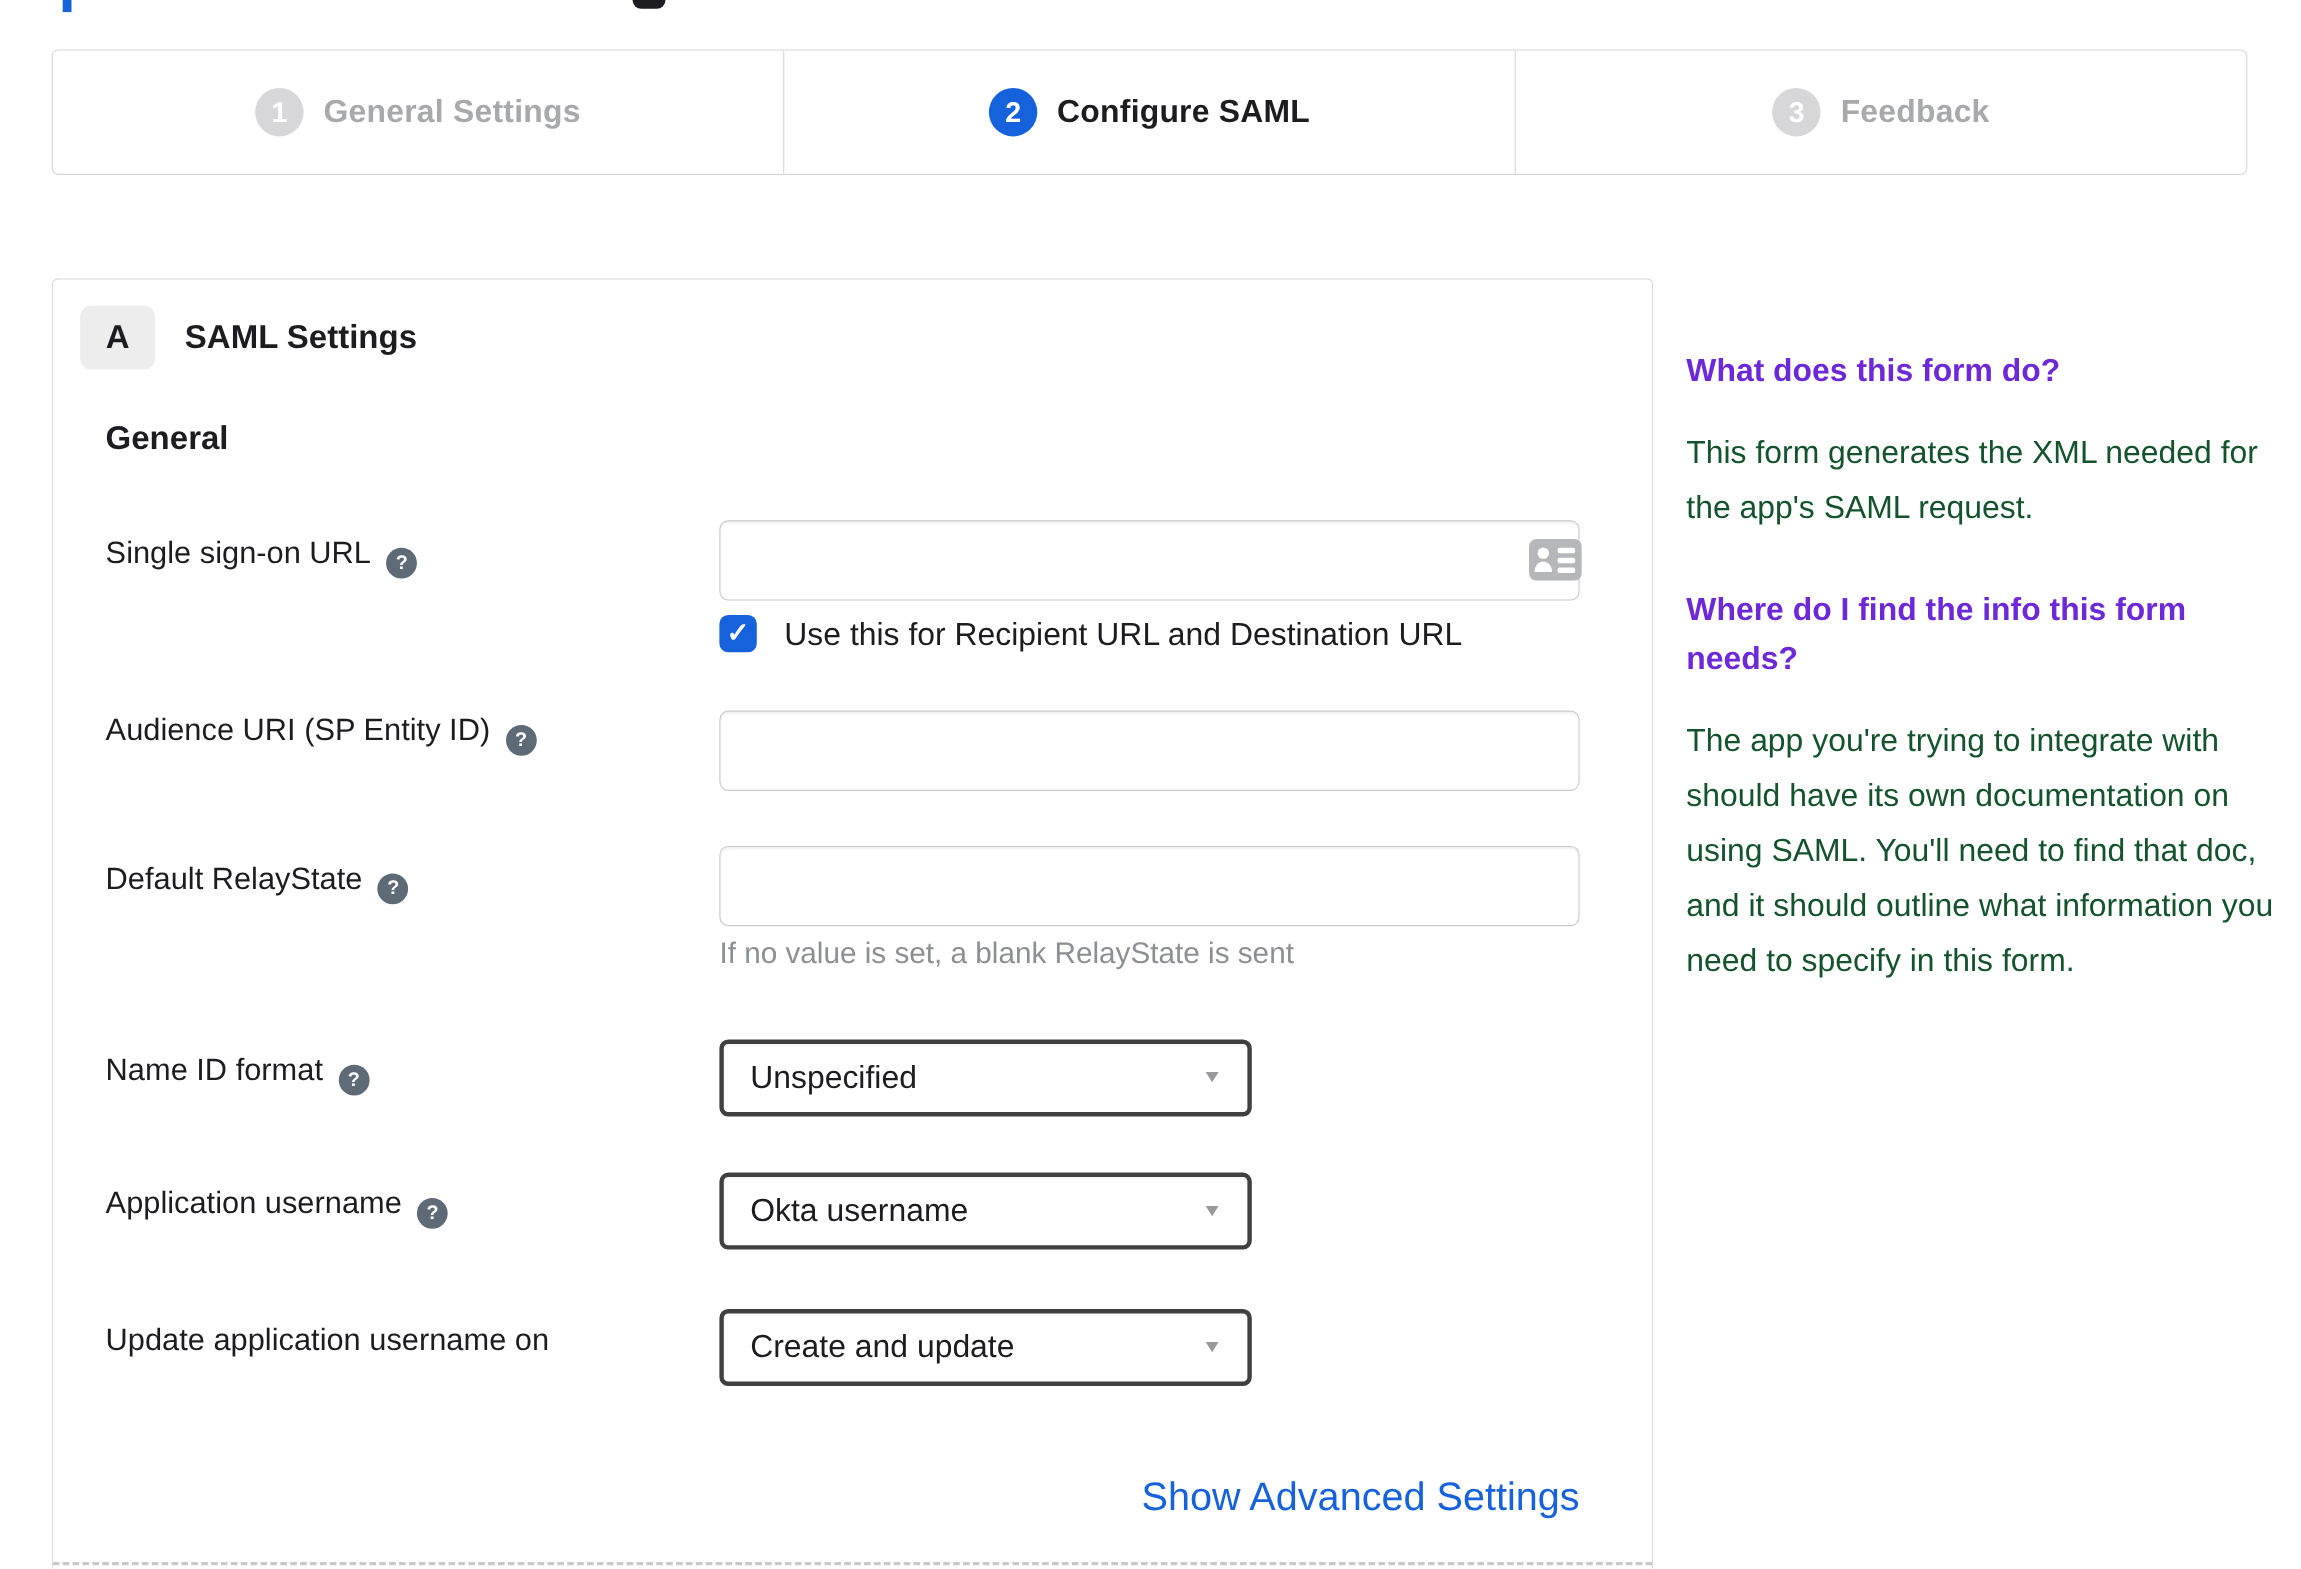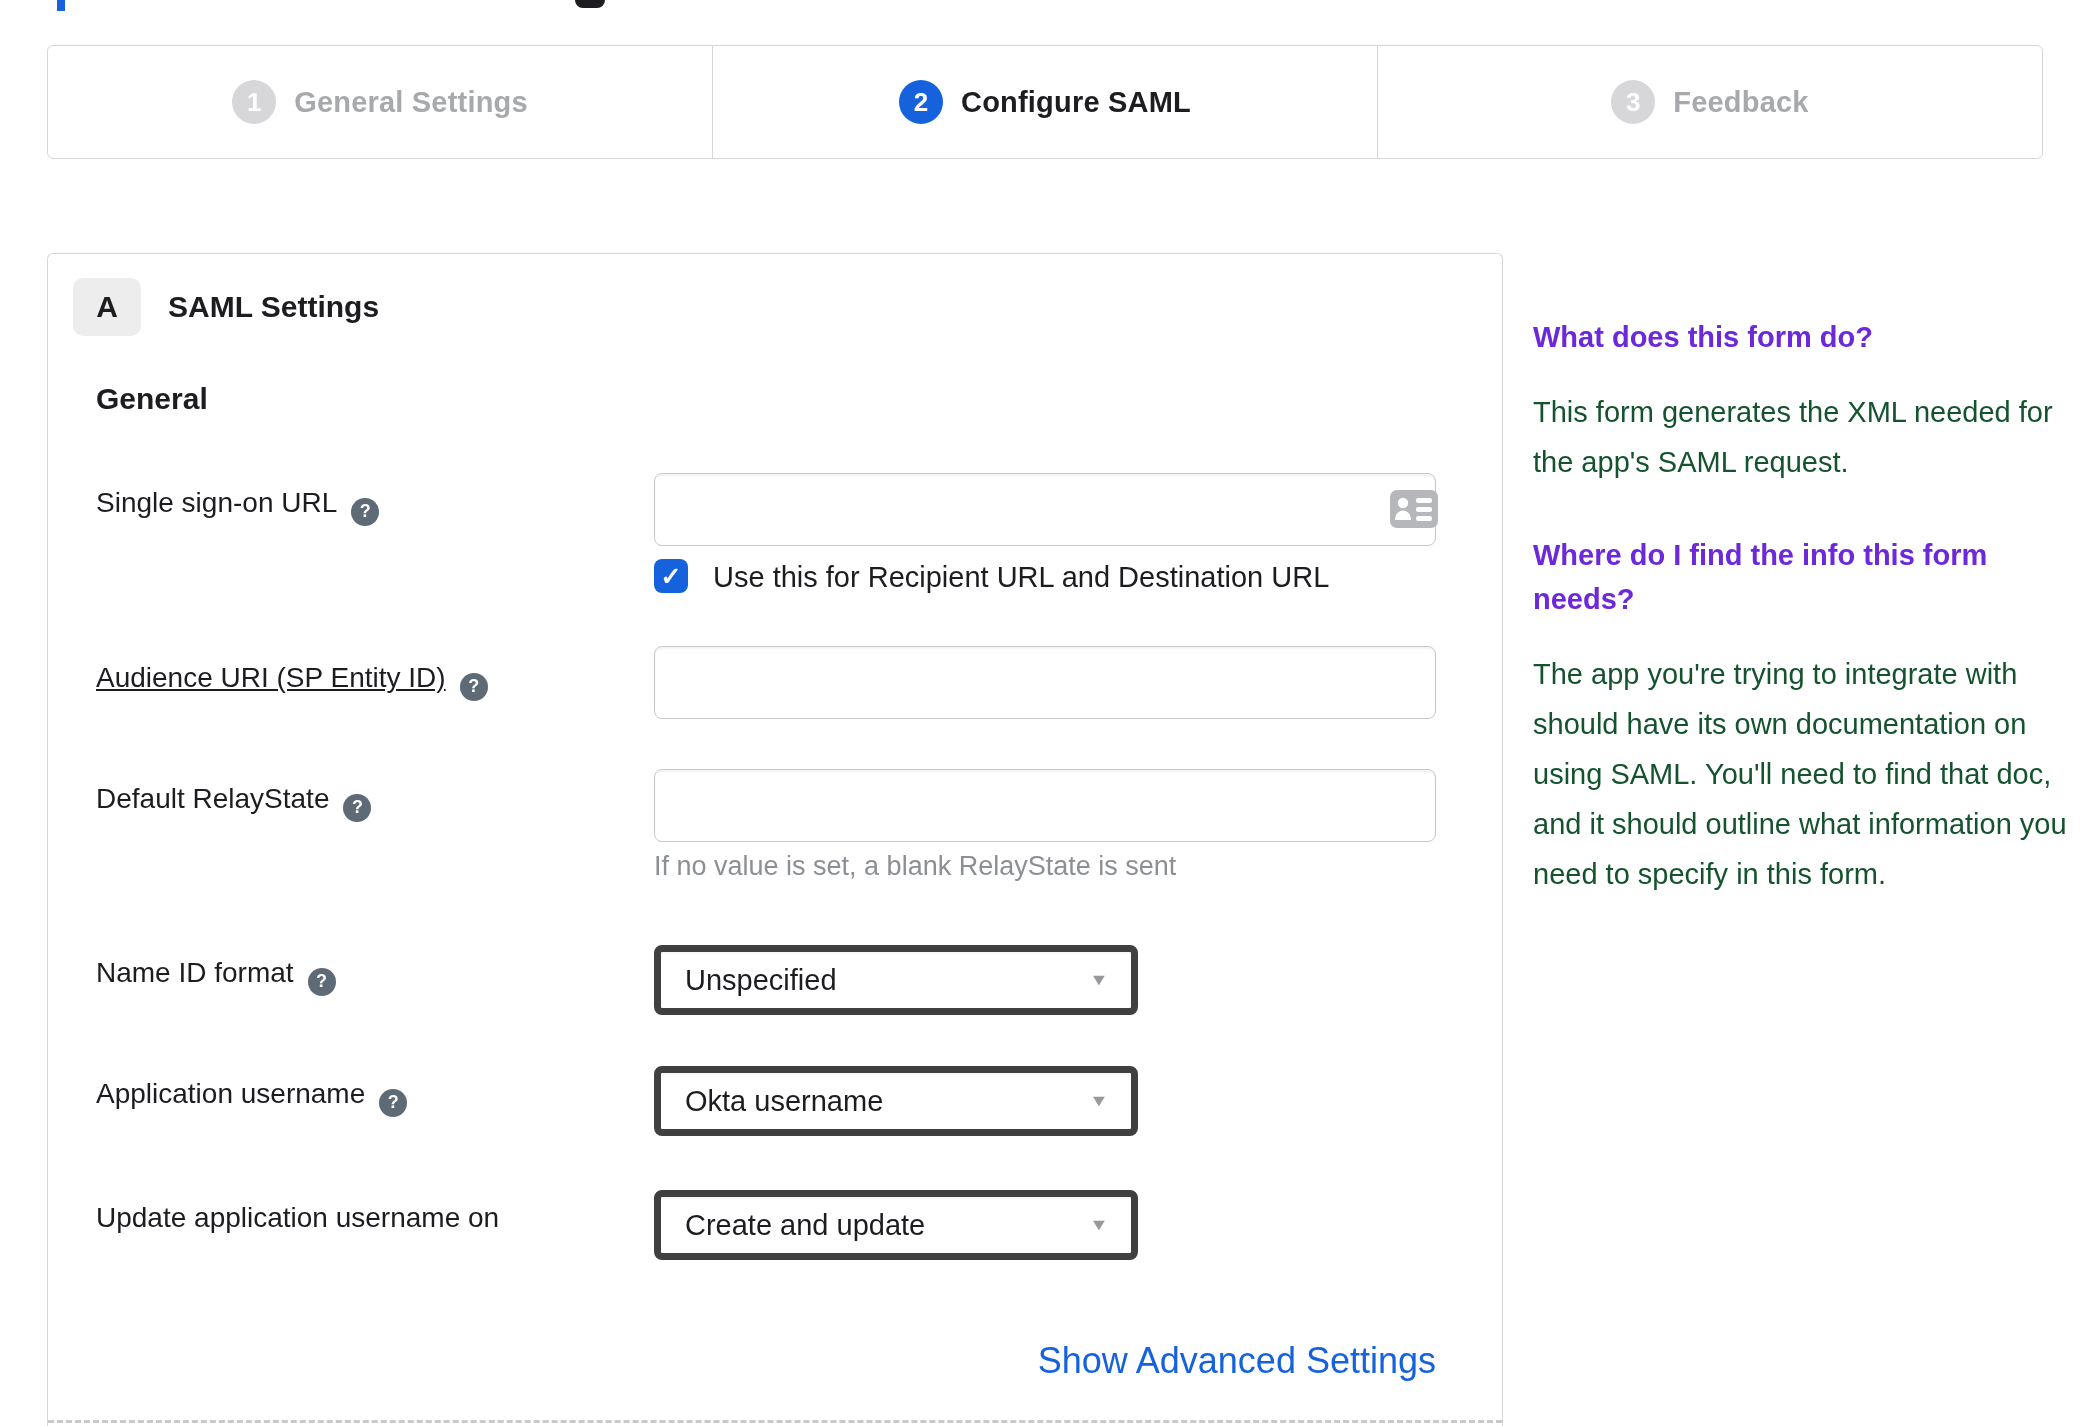--- a/index.html
+++ b/index.html
@@ -42,21 +42,21 @@
              color:#1d1d21; box-shadow:inset 0 2px 2px rgba(29,29,33,.06); outline:none;
              font-family:"Liberation Sans", sans-serif; }
   .card-ic { position:absolute; left:1342px; width:48px; height:38px; }
   .hint { position:absolute; left:606px; font-size:27px; color:#8c8f94; }
 
   .cbx { position:absolute; left:606px; width:34px; height:34px; background:#1662dd; border-radius:8px;
          display:flex; align-items:center; justify-content:center; color:#fff; font-size:25px;
          font-weight:bold; cursor:pointer; }
   .cbx-label { position:absolute; left:665px; font-size:29px; }
 
-  .dd { position:absolute; left:606px; width:484px; height:70px; border:7px solid #404040;
+  .dd { position:absolute; left:606px; width:484px; height:70px; border:4px solid #404040;
         border-radius:8px; background:#fff; display:flex; align-items:center; padding:0 24px;
         font-size:29px; color:#1d1d21; cursor:pointer; box-shadow:inset 0 2px 2px rgba(29,29,33,.04); }
   .dd .caret { margin-left:auto; font-size:16px; color:#97999d; transform:scaleX(1.25); }
 
   .adv-link { position:absolute; left:606px; top:1086px; width:782px; text-align:right;
               font-size:36px; color:#1662dd; cursor:pointer; text-decoration:none; display:block; }
   .dash-sep { position:absolute; left:0; top:1166px; width:100%; border-top:3px dashed #c9c9cc; }
 
   
   .help { position:absolute; left:1533px; top:315px; width:545px; }
@@ -102,21 +102,21 @@
       <path d="M5 30 c0-6 4-9.5 8-9.5 s8 3.5 8 9.5 z" fill="#ffffff"></path>
       <rect x="26" y="8" width="16" height="5" rx="2" fill="#ffffff"></rect>
       <rect x="26" y="17" width="16" height="5" rx="2" fill="#ffffff"></rect>
       <rect x="26" y="26" width="16" height="5" rx="2" fill="#ffffff"></rect>
     </svg>
     <div class="cbx" style="top:305px;">
       <span>✓</span>
     </div>
     <div class="cbx-label" style="top:307px;">Use this for Recipient URL and Destination URL</div>
 
-    <div class="f-label" style="top:408px;text-decoration:underline;">
+    <div class="f-label" style="top:394px;">
       <span>Audience URI (SP Entity ID)</span><span class="qbadge">?</span>
     </div>
     <input class="t-input" style="top: 392px;" type="text" value="">
 
     <div class="f-label" style="top:529px;">
       <span>Default RelayState</span><span class="qbadge">?</span>
     </div>
     <input class="t-input" style="top: 515px;" type="text" value="">
     <div class="hint" style="top:597px;">If no value is set, a blank RelayState is sent</div>
 

